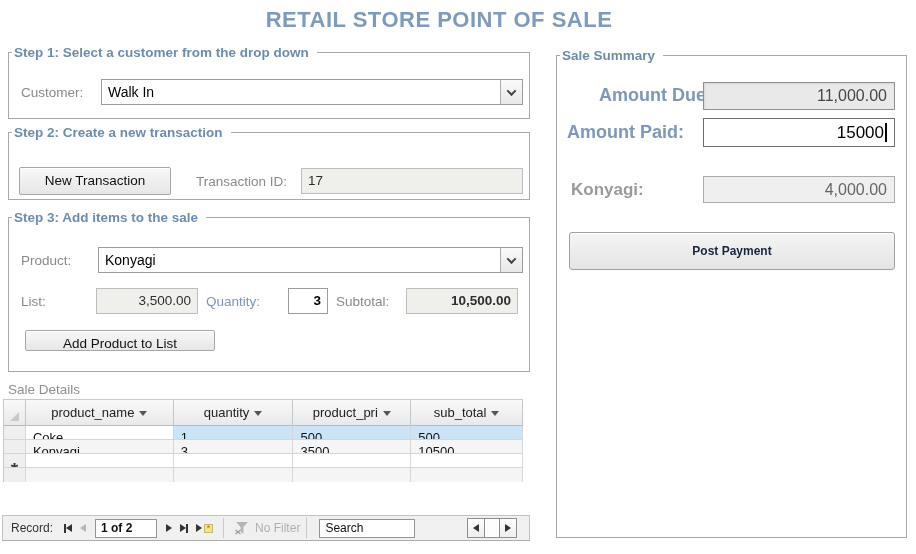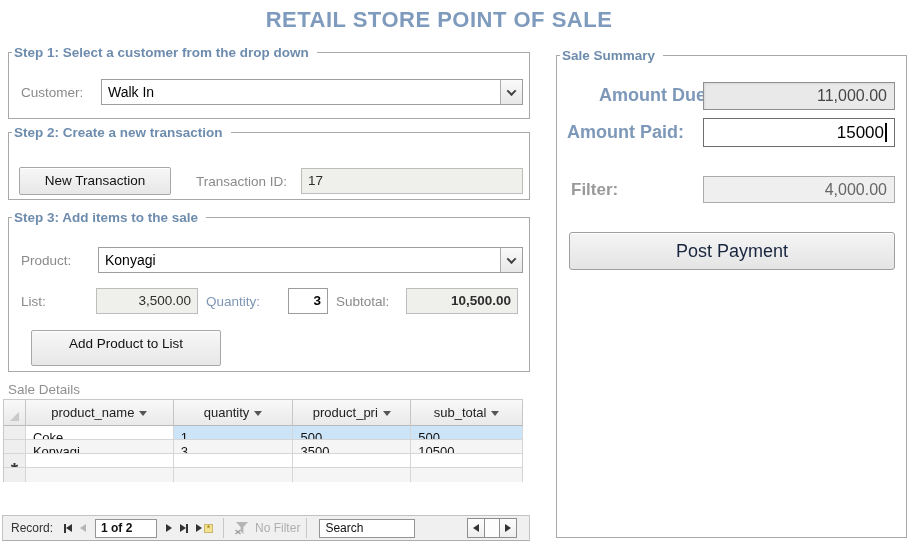--- a/index.html
+++ b/index.html
@@ -41,21 +41,21 @@
   
   .big-blue { position:absolute; font-size:18px; font-weight:bold; color:#7D98B8; white-space:nowrap; }
   .big-gray { position:absolute; font-size:17px; font-weight:bold; color:#9A9A9A; white-space:nowrap; }
   .big-box  { position:absolute; font-size:16px; text-align:right; padding-right:7px; }
   .due-box    { background:#E9E9E9; border:1px solid #909090; color:#474747; line-height:26px; height:28px;
                 box-shadow:inset 1px 1px 2px rgba(0,0,0,0.08); }
   .paid-box   { background:#fff; border:1px solid #6E6E6E; color:#000; line-height:27px; height:29px; font-size:17px; }
   .change-box { background:#EFEFEF; border:1px solid #ABABAB; color:#666; line-height:25px; height:27px; }
   .caret { display:inline-block; width:2px; height:19px; background:#000; vertical-align:-4px; margin-left:1px; }
   .post-btn { position:absolute; background:linear-gradient(#F5F5F5,#E4E4E4); border:1px solid #A0A0A0;
-              border-radius:3px; font-size:18px; font-weight:normal; color:#18253E; text-align:center;
+              border-radius:3px; font-size:12px; font-weight:bold; color:#18253E; text-align:center;
               box-shadow:inset 0 1px 0 #fff; cursor:default; }
 
   
   .ds { position:absolute; left:3px; top:399px; width:520px; font-size:13px; color:#111;
         border-top:1px solid #C9C9C9; border-left:1px solid #C9C9C9; }
   .ds-row { display:flex; }
   .ds-cell { border-right:1px solid #D6D6D6; border-bottom:1px solid #D6D6D6; height:14px;
              line-height:24px; padding-left:7px; overflow:hidden; white-space:nowrap; background:#fff; }
   .w-sel { width:22px; padding-left:0; background:#EFEFEF; text-align:center; }
   .w-c1 { width:148px; } .w-c2 { width:120px; } .w-c3 { width:118px; } .w-c4 { width:112px; }
@@ -131,21 +131,21 @@
       <div class="combo-btn">
         <span class="chev"></span>
       </div>
     </div>
     <div class="lbl-gray" style="left:12px; top:76px;">List:</div>
     <div class="tbox right" style="left:87px; top:70px; width:102px;">3,500.00</div>
     <div class="lbl-blue" style="left:197px; top:76px;">Quantity:</div>
     <div class="tbox white right bold" style="left:279px; top:70px; width:40px;">3</div>
     <div class="lbl-gray" style="left:327px; top:76px;">Subtotal:</div>
     <div class="tbox right bold" style="left:397px; top:70px; width:112px;">10,500.00</div>
-    <div class="btn" style="left:22px; top:112px; width:190px; height:36px; line-height:26px;">Add Product to List</div>
+    <div class="btn" style="left:16px; top:112px; width:190px; height:21px; line-height:26px;">Add Product to List</div>
   </div>
 
   <div class="lbl-gray" style="left:8px; top:382px; font-size:13.5px; color:#8F8F8F;">Sale Details</div>
 
   <div class="ds">
     <div class="ds-row ds-header">
       <div class="ds-cell w-sel">
           <span class="corner-tri"></span>
         </div>
       <div class="ds-cell w-c1">
@@ -247,19 +247,19 @@
     <div class="legend">Sale Summary</div>
 
     <div class="big-blue" style="left:10px; top:29px;margin-left:32px;">Amount Due:</div>
     <div class="big-box due-box" style="left:146px; top:26px; width:192px;">11,000.00</div>
 
     <div class="big-blue" style="left:10px; top:66px;">Amount Paid:</div>
     <div class="big-box paid-box" style="left:146px; top:62px; width:192px;">
       <span>15000</span><span class="caret"></span>
     </div>
 
-    <div class="big-gray" style="left:14px; top:124px;">Filter:</div>
+    <div class="big-gray" style="left:14px; top:124px;">Konyagi:</div>
     <div class="big-box change-box" style="left:146px; top:120px; width:192px;">4,000.00</div>
 
     <div class="post-btn" style="left:12px; top:176px; width:326px; height:38px; line-height:36px;">Post Payment</div>
   </div>
 
 </div>
 
 </body></html>

